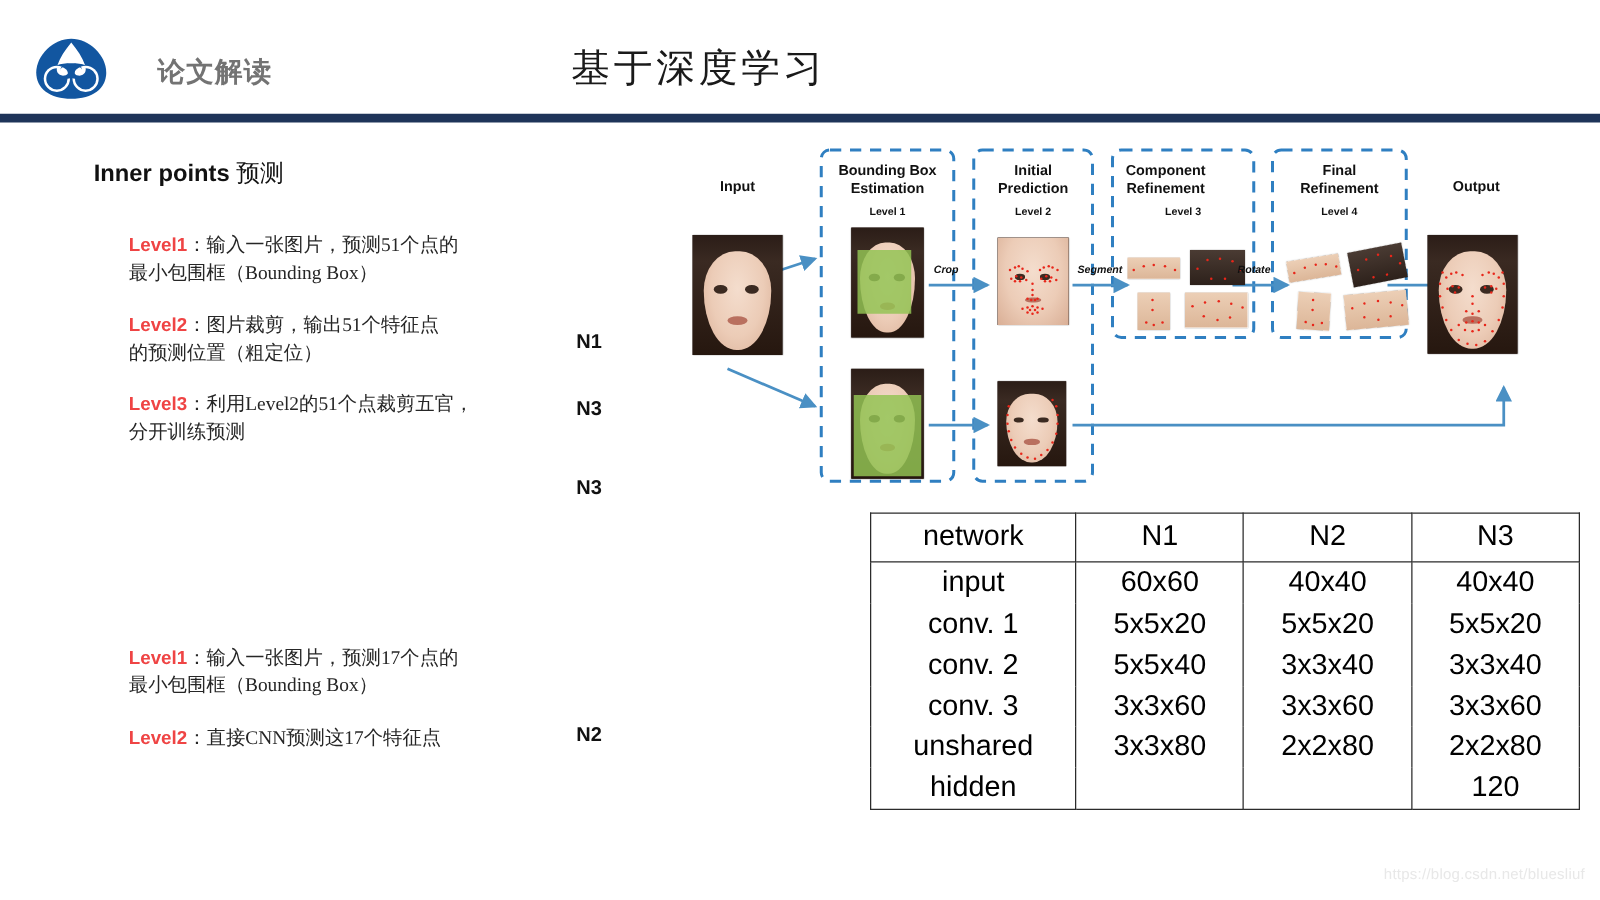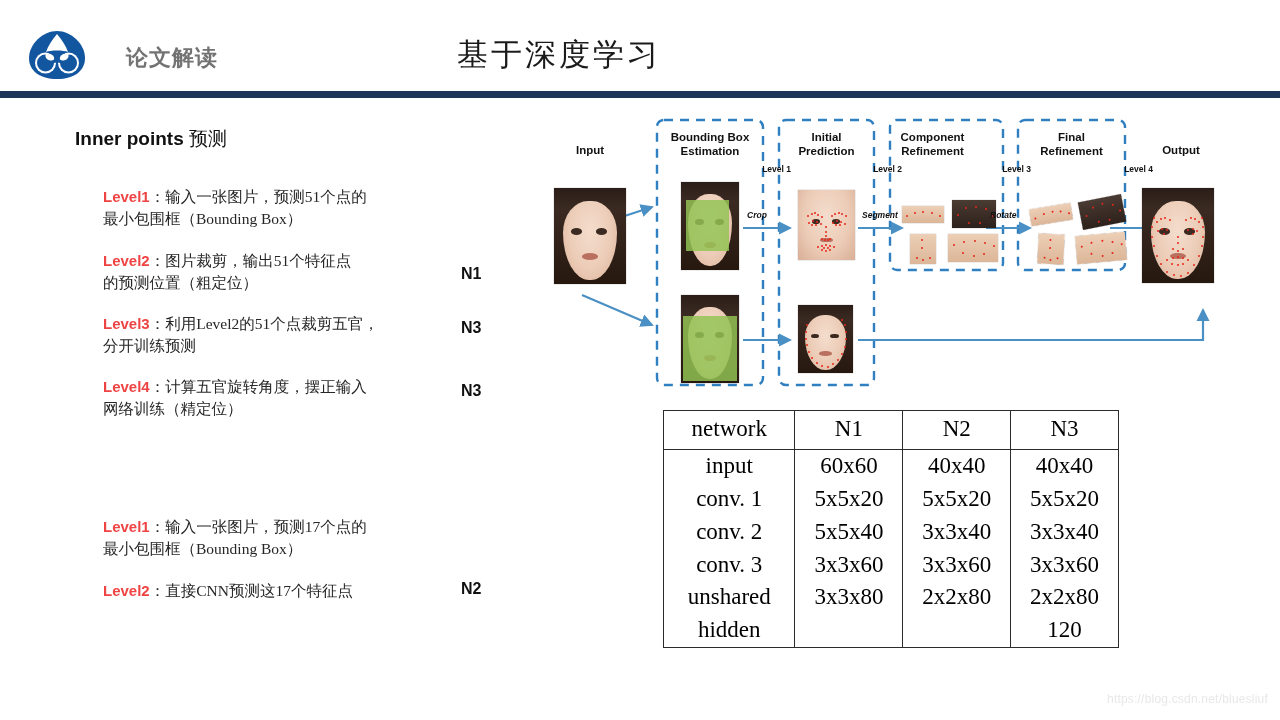--- a/index.html
+++ b/index.html
@@ -55,21 +55,21 @@
   
   #diagram{position:absolute;left:540px;top:110px;width:740px;height:290px;}
   #diagram svg{position:absolute;left:0;top:0;}
 
   .dg-label{
     position:absolute;font-size:11.5px;font-weight:bold;color:#111;
     text-align:center;line-height:1.25;white-space:nowrap;
   }
   .dg-level{
     position:absolute;font-size:8.5px;font-weight:bold;color:#111;
-    text-align:right;white-space:nowrap;margin-left:28px;
+    text-align:center;white-space:nowrap;
   }
   .dg-arrowlab{
     position:absolute;font-size:8.5px;font-style:italic;font-weight:bold;color:#111;
     white-space:nowrap;
   }
 
   
   .face{
     position:absolute;overflow:hidden;background:#2a1a14;
     box-shadow:0 0 1px rgba(0,0,0,.45);
@@ -96,23 +96,23 @@
 
   .dots{position:absolute;left:0;top:0;width:100%;height:100%;}
   .dots i{position:absolute;width:2px;height:2px;border-radius:50%;background:#e8261a;display:block;}
 
   .part{position:absolute;overflow:hidden;box-shadow:0 0 1px rgba(0,0,0,.4);
     background:linear-gradient(180deg,#eccfb6 0%,#dcb698 100%);}
   .part.dark{background:linear-gradient(180deg,#4a3b33 0%,#2d211b 100%);}
 
   
   #nettable{
-    position:absolute;left:663px;top:410px;width:456px;
+    position:absolute;left:696px;top:410px;width:568px;
     border-collapse:collapse;
-    font-family:Liberation Serif, serif;
+    font-family:Liberation Sans, sans-serif;
   }
   #nettable td,#nettable th{
     border:1.5px solid #2b2b2b;
     text-align:center;
     font-size:23px;font-weight:normal;color:#000;
     padding:1px 0 2px 0;line-height:1.3;
   }
   #nettable thead td{padding:3px 0 5px 0;}
   #nettable tbody tr td{border-top:none;border-bottom:none;}
   #nettable tbody tr:first-child td{border-top:1.5px solid #2b2b2b;}
@@ -170,26 +170,20 @@
   <div class="nlabel" style="left:461px;top:167px;">N1</div>
 
   <div class="level-block" style="left:103px;top:215px;">
     <div class="ltext">
       <b>Level3</b><span>：</span><span>利用Level2的51个点裁剪五官，</span><br>
       <span>分开训练预测</span>
     </div>
   </div>
   <div class="nlabel" style="left:461px;top:221px;">N3</div>
 
-  <div class="level-block" style="left:103px;top:278px;">
-    <div class="ltext">
-      <b>Level4</b><span>：</span><span>计算五官旋转角度，摆正输入</span><br>
-      <span>网络训练（精定位）</span>
-    </div>
-  </div>
   <div class="nlabel" style="left:461px;top:284px;">N3</div>
 
 
   <div class="level-block" style="left:103px;top:418px;">
     <div class="ltext">
       <b>Level1</b><span>：</span><span>输入一张图片，预测17个点的</span><br>
       <span>最小包围框（Bounding Box）</span>
     </div>
   </div>
 

